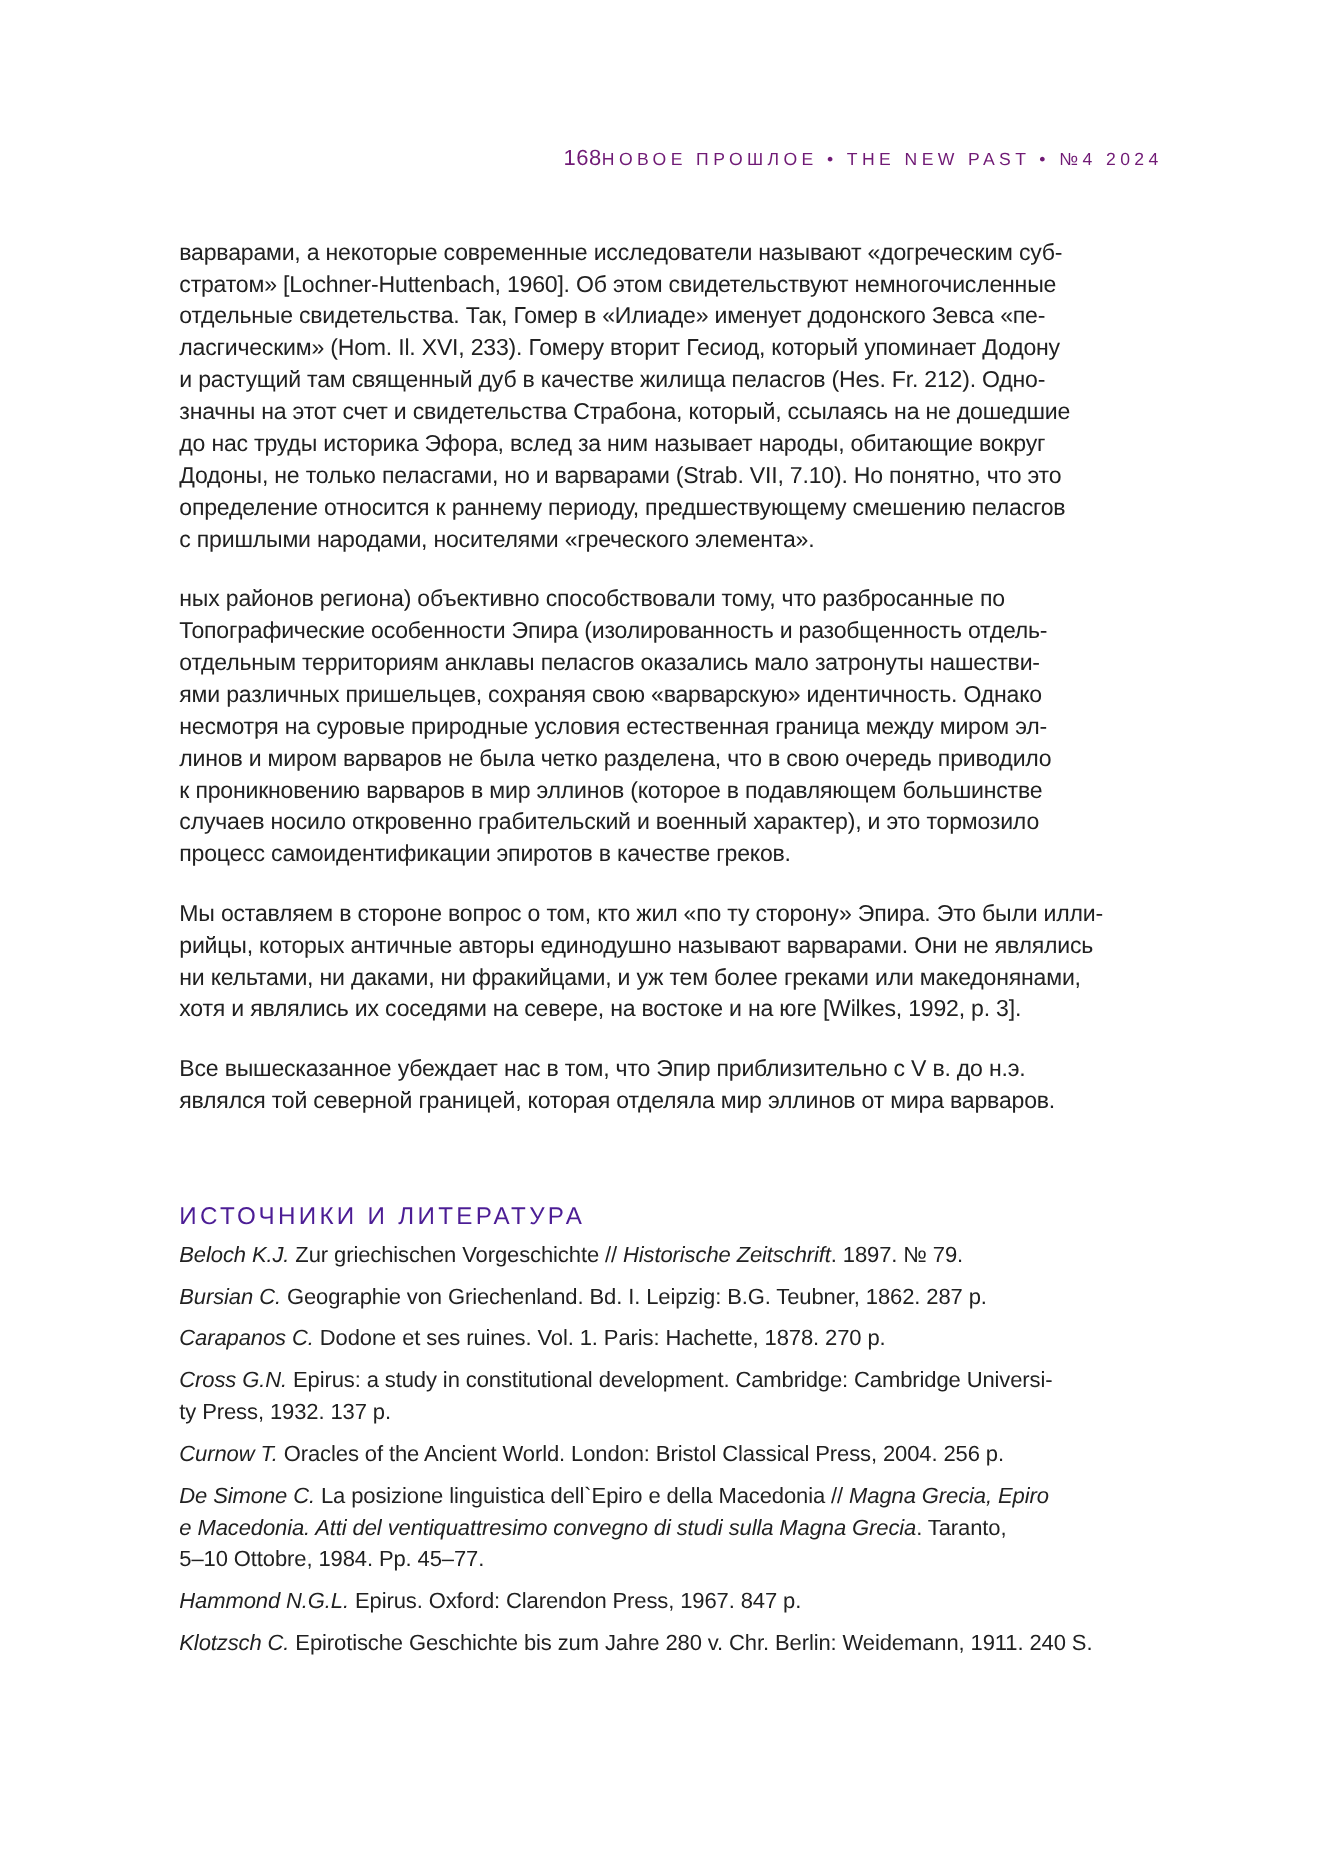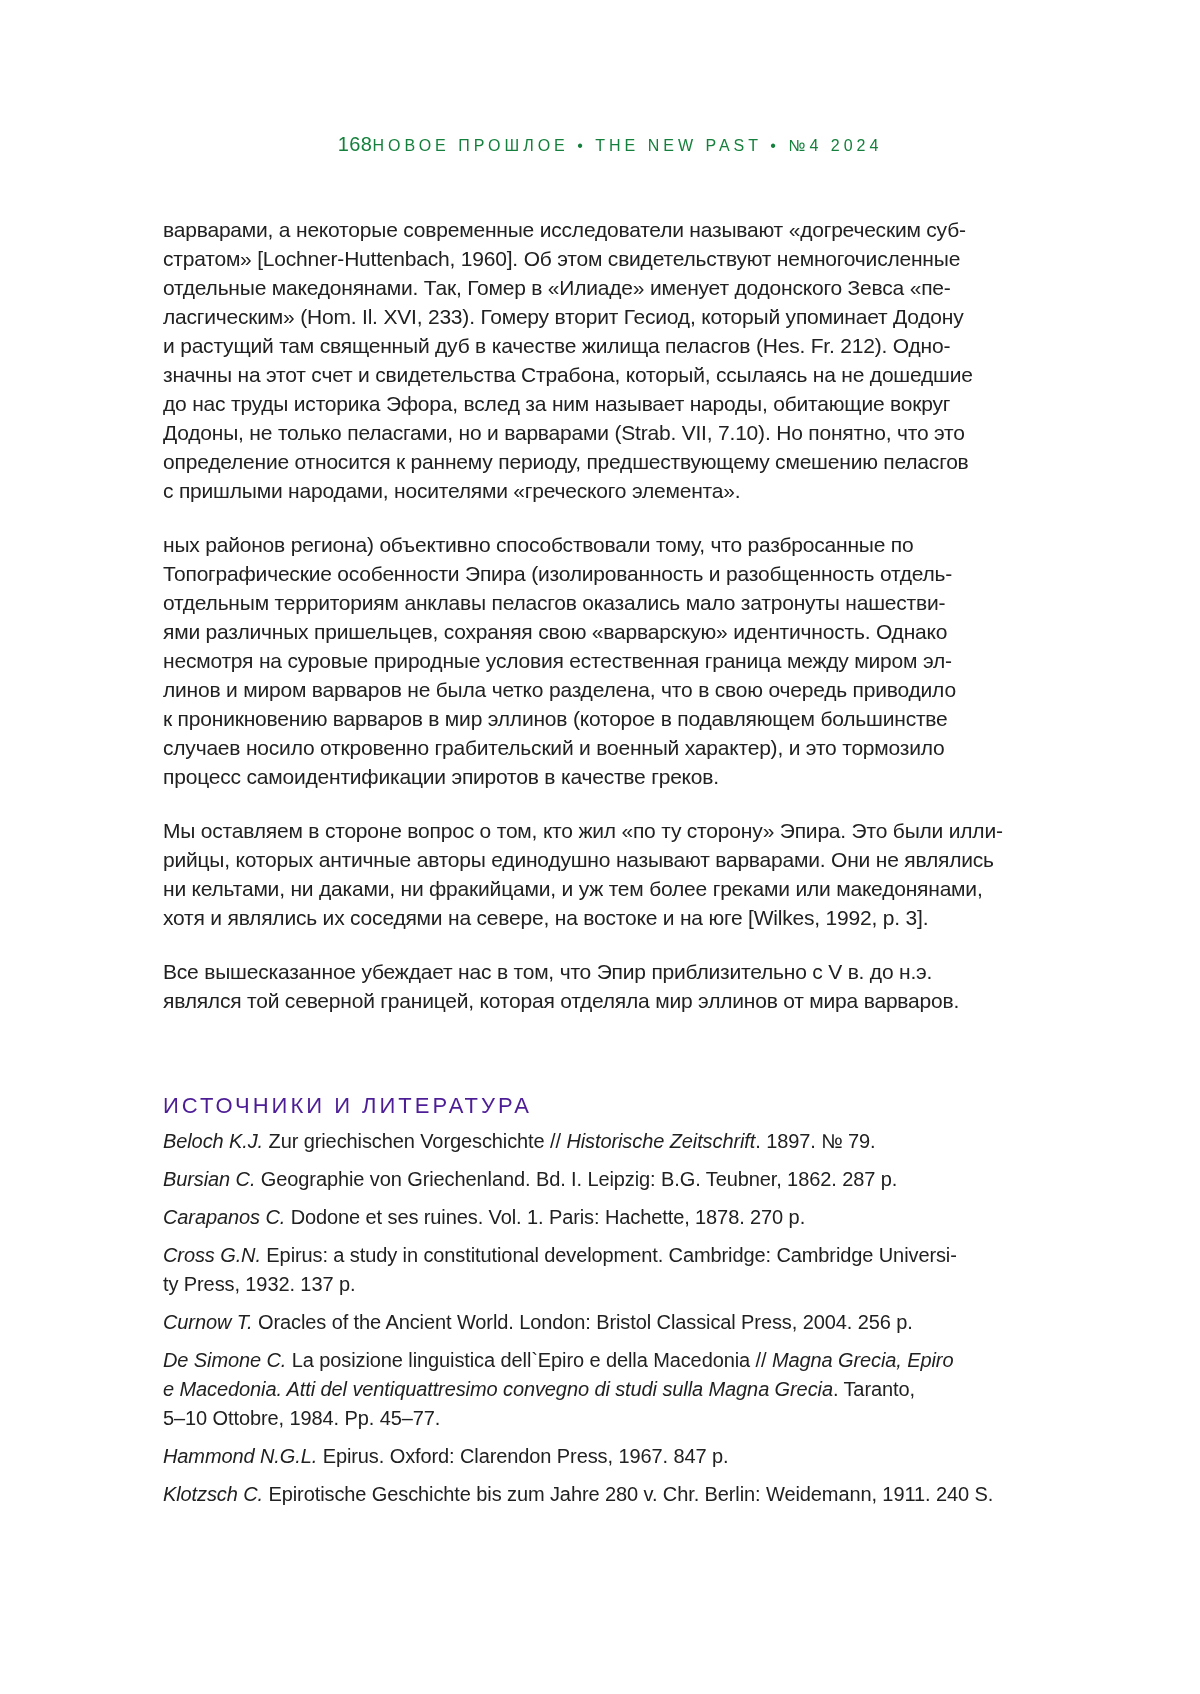--- a/index.html
+++ b/index.html
@@ -13,24 +13,24 @@
     height: 1694px;
     background: #ffffff;
     overflow: hidden;
     font-family: "Liberation Sans", sans-serif;
     color: #212121;
     box-sizing: border-box;
     padding: 133px 143px 0 163px;
   }
   .running-head {
     display: flex;
-    justify-content: center;
+    justify-content: flex-end;
     align-items: baseline;
     height: 20px;
-    color: #15803d;
+    color: #701a75;
   }
   .page-num {
     font-size: 20px;
     letter-spacing: 0.5px;
   }
   .journal {
     font-size: 16px;
     letter-spacing: 4px;
     white-space: nowrap;
   }
@@ -82,21 +82,21 @@
   <header class="running-head">
     <span class="page-num">168</span>
     <span class="journal">НОВОЕ ПРОШЛОЕ • THE NEW PAST • №4 2024</span>
   </header>
 
   <main>
     <div class="paragraphs">
         <div class="para">
           <div class="line">варварами, а некоторые современные исследователи называют «догреческим суб-</div>
           <div class="line">стратом» [Lochner-Huttenbach, 1960]. Об этом свидетельствуют немногочисленные</div>
-          <div class="line">отдельные македонянами. Так, Гомер в «Илиаде» именует додонского Зевса «пе-</div>
+          <div class="line">отдельные свидетельства. Так, Гомер в «Илиаде» именует додонского Зевса «пе-</div>
           <div class="line">ласгическим» (Hom. Il. XVI, 233). Гомеру вторит Гесиод, который упоминает Додону</div>
           <div class="line">и растущий там священный дуб в качестве жилища пеласгов (Hes. Fr. 212). Одно-</div>
           <div class="line">значны на этот счет и свидетельства Страбона, который, ссылаясь на не дошедшие</div>
           <div class="line">до нас труды историка Эфора, вслед за ним называет народы, обитающие вокруг</div>
           <div class="line">Додоны, не только пеласгами, но и варварами (Strab. VII, 7.10). Но понятно, что это</div>
           <div class="line">определение относится к раннему периоду, предшествующему смешению пеласгов</div>
           <div class="line">с пришлыми народами, носителями «греческого элемента».</div>
         </div>
         <div class="para">
           <div class="line">ных районов региона) объективно способствовали тому, что разбросанные по</div>

